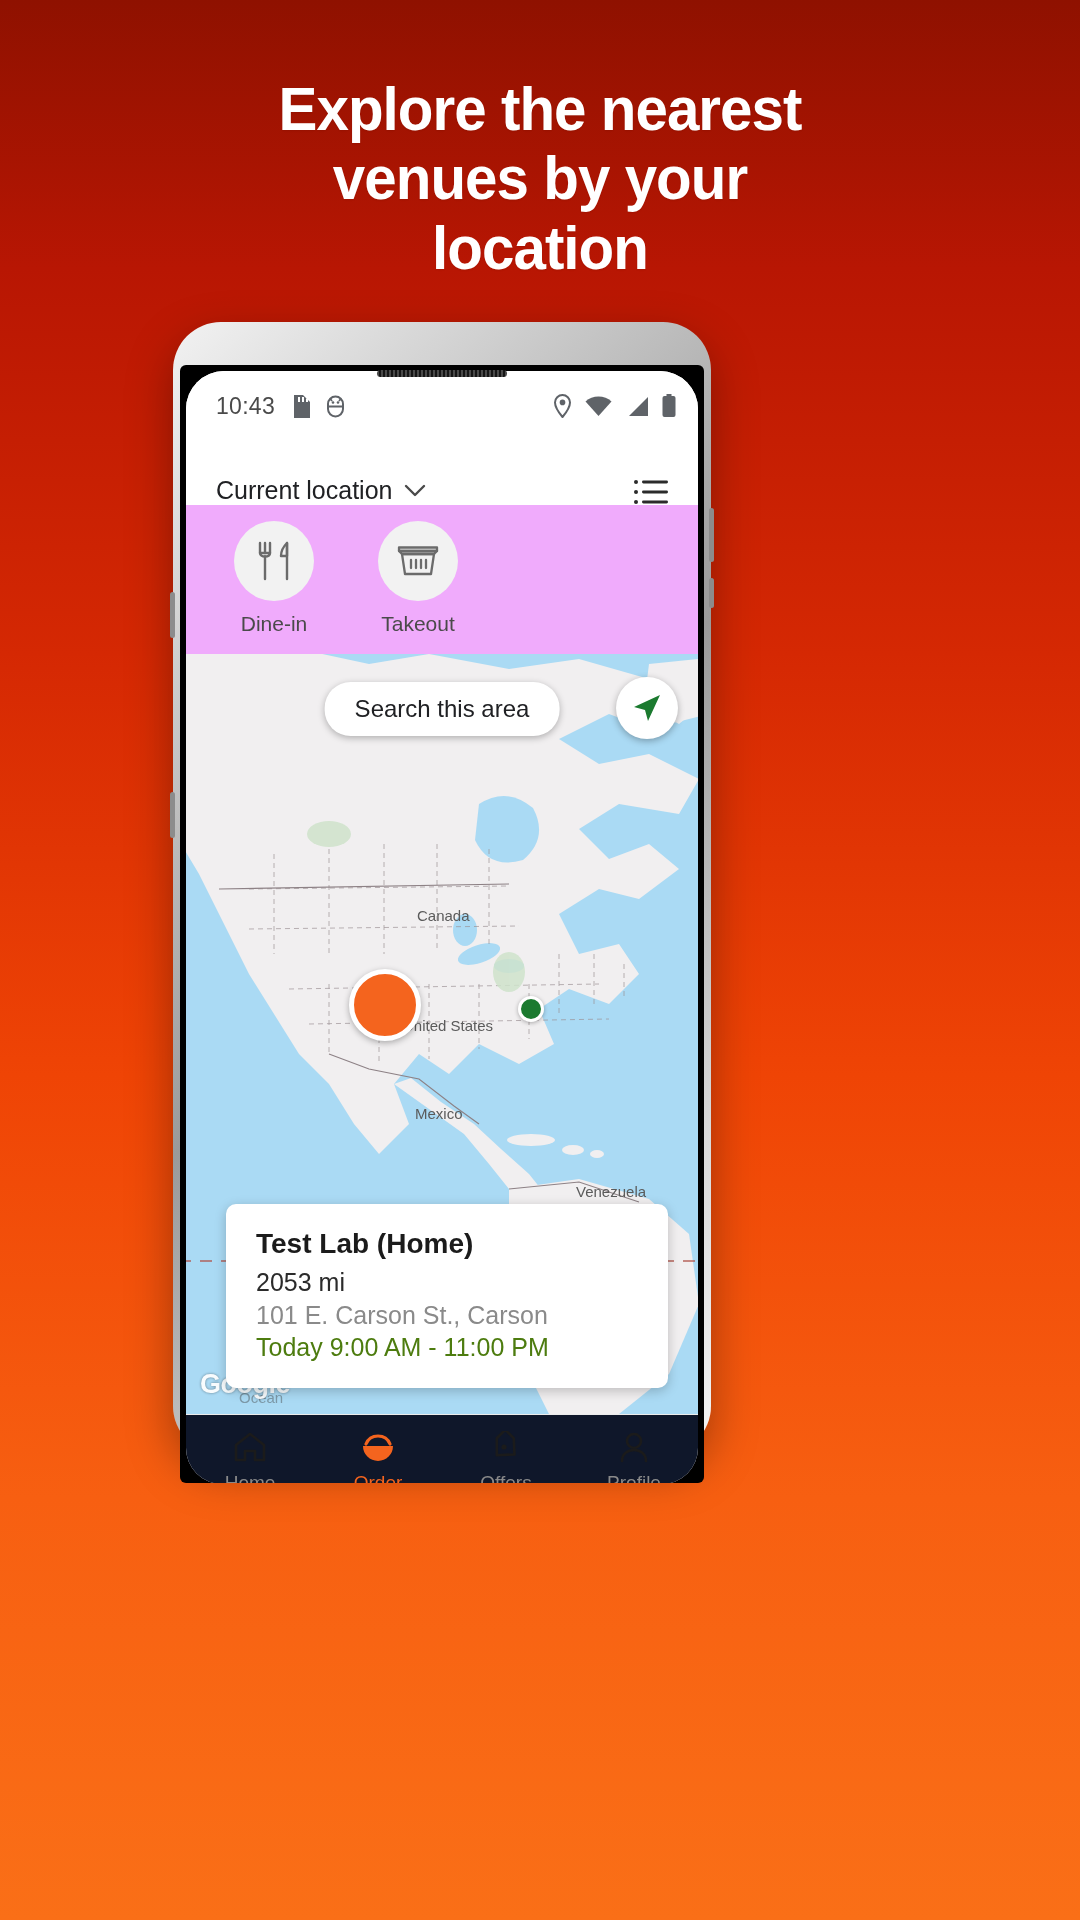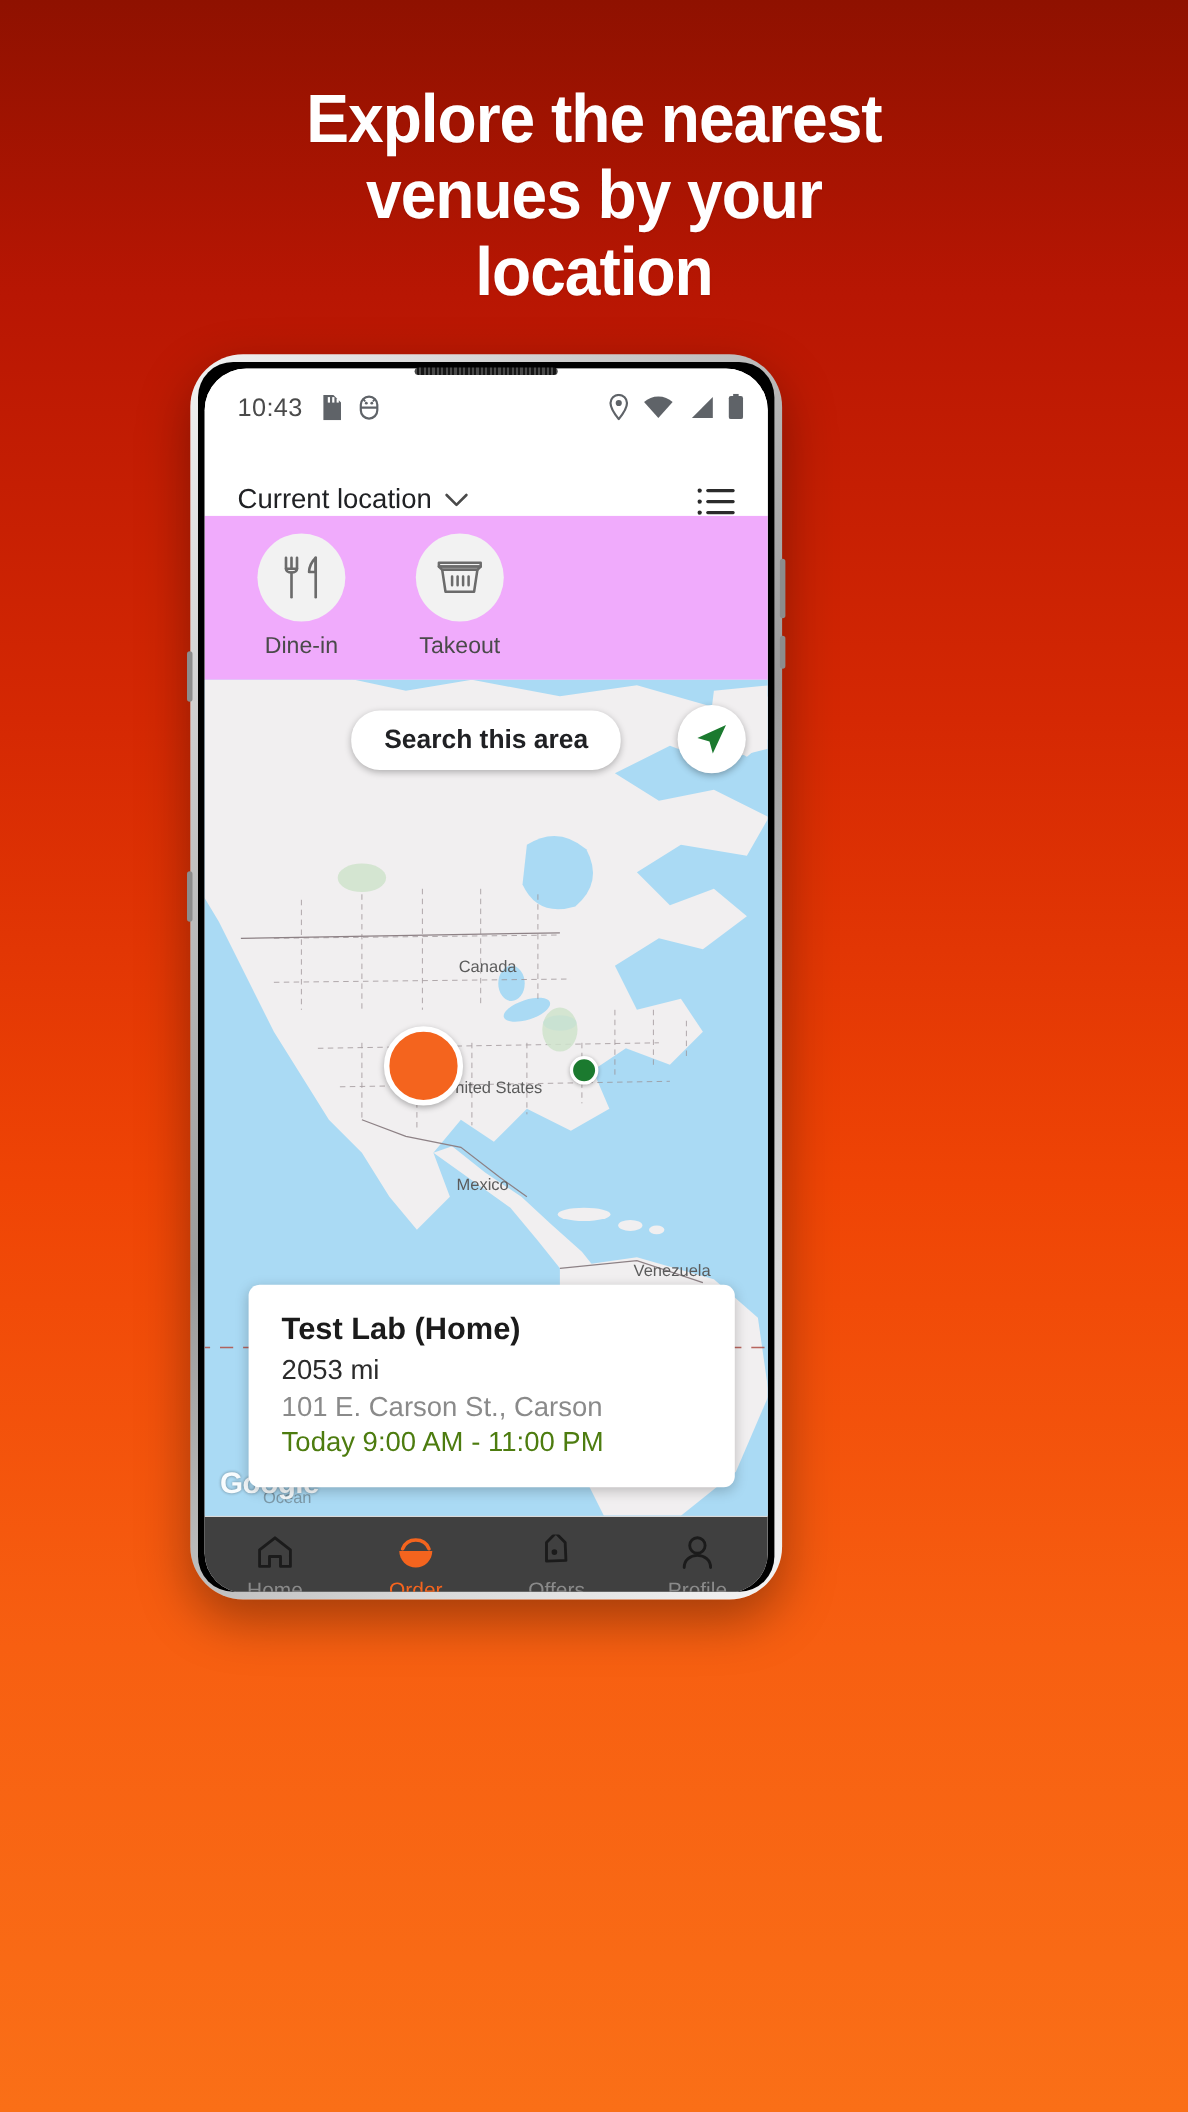--- a/index.html
+++ b/index.html
@@ -24,22 +24,23 @@
   .phone {
     position:absolute; left:173px; top:322px;
     width:538px; height:1132px;
     border-radius:48px;
     background:linear-gradient(135deg,#f2f2f2 0%,#cfcfcf 20%,#9a9a9a 50%,#d8d8d8 80%,#f4f4f4 100%);
     padding:7px;
     box-shadow:0 18px 46px rgba(0,0,0,.34);
   }
   .phone-inner {
     position:relative; width:100%; height:100%;
-    border-radius:32px; background:#000; padding:6px 6px 0 6px;
+    border-radius:6px; background:#000; padding:6px 6px 0 6px;
     overflow:hidden;
+    margin-top:36px;
   }
   .grille {
     position:absolute; top:5px; left:50%; transform:translateX(-50%);
     width:130px; height:7px; border-radius:4px;
     background:repeating-linear-gradient(90deg,#4a4a4a 0 2px,#151515 2px 4px);
     z-index:6;
   }
   .screen {
     position:relative; width:100%; height:1113px;
     border-radius:38px 38px 36px 36px;
@@ -81,21 +82,20 @@
 
   
   .map { position:relative; flex:1; height:760px; background:#aadaf4; overflow:hidden; }
   .map svg.base { position:absolute; inset:0; width:100%; height:100%; }
 
   .search-area {
     position:absolute; top:28px; left:50%; transform:translateX(-50%);
     background:#fff; border-radius:26px; padding:13px 30px;
     font-size:24px; color:#202124; white-space:nowrap;
     box-shadow:0 2px 7px rgba(0,0,0,.28);
-    font-weight:bold;
   }
   .locate-btn {
     position:absolute; top:23px; right:20px;
     width:62px; height:62px; border-radius:50%; background:#fff;
     box-shadow:0 2px 7px rgba(0,0,0,.3);
     display:flex; align-items:center; justify-content:center;
   }
   .marker-cluster {
     position:absolute; left:163px; top:315px;
     width:72px; height:72px; border-radius:50%;
@@ -122,21 +122,21 @@
     background:#fff; border-radius:10px; padding:24px 30px 26px 30px;
     box-shadow:0 3px 12px rgba(0,0,0,.22);
   }
   .v-title { font-size:28px; font-weight:bold; color:#1b1b1b; margin-bottom:8px; }
   .v-dist { font-size:25px; color:#2b2b2b; margin-bottom:4px; }
   .v-addr { font-size:25px; color:#8a8a8a; margin-bottom:3px; }
   .v-hours { font-size:25px; color:#4d7c0f; }
 
   
   .bottomnav {
-    height:92px; background:#404040; display:flex;
+    height:92px; background:#0f172a; display:flex;
     align-items:center; border-top:1px solid #ececec;
   }
   .nav-item { flex:1; text-align:center; }
   .nav-icon { height:40px; display:flex; align-items:center; justify-content:center; }
   .nav-label { font-size:19px; color:#8a8a8a; margin-top:5px; }
   .nav-item.active .nav-label { color:#f4641e; }
 </style>
 </head>
 <body>
 

